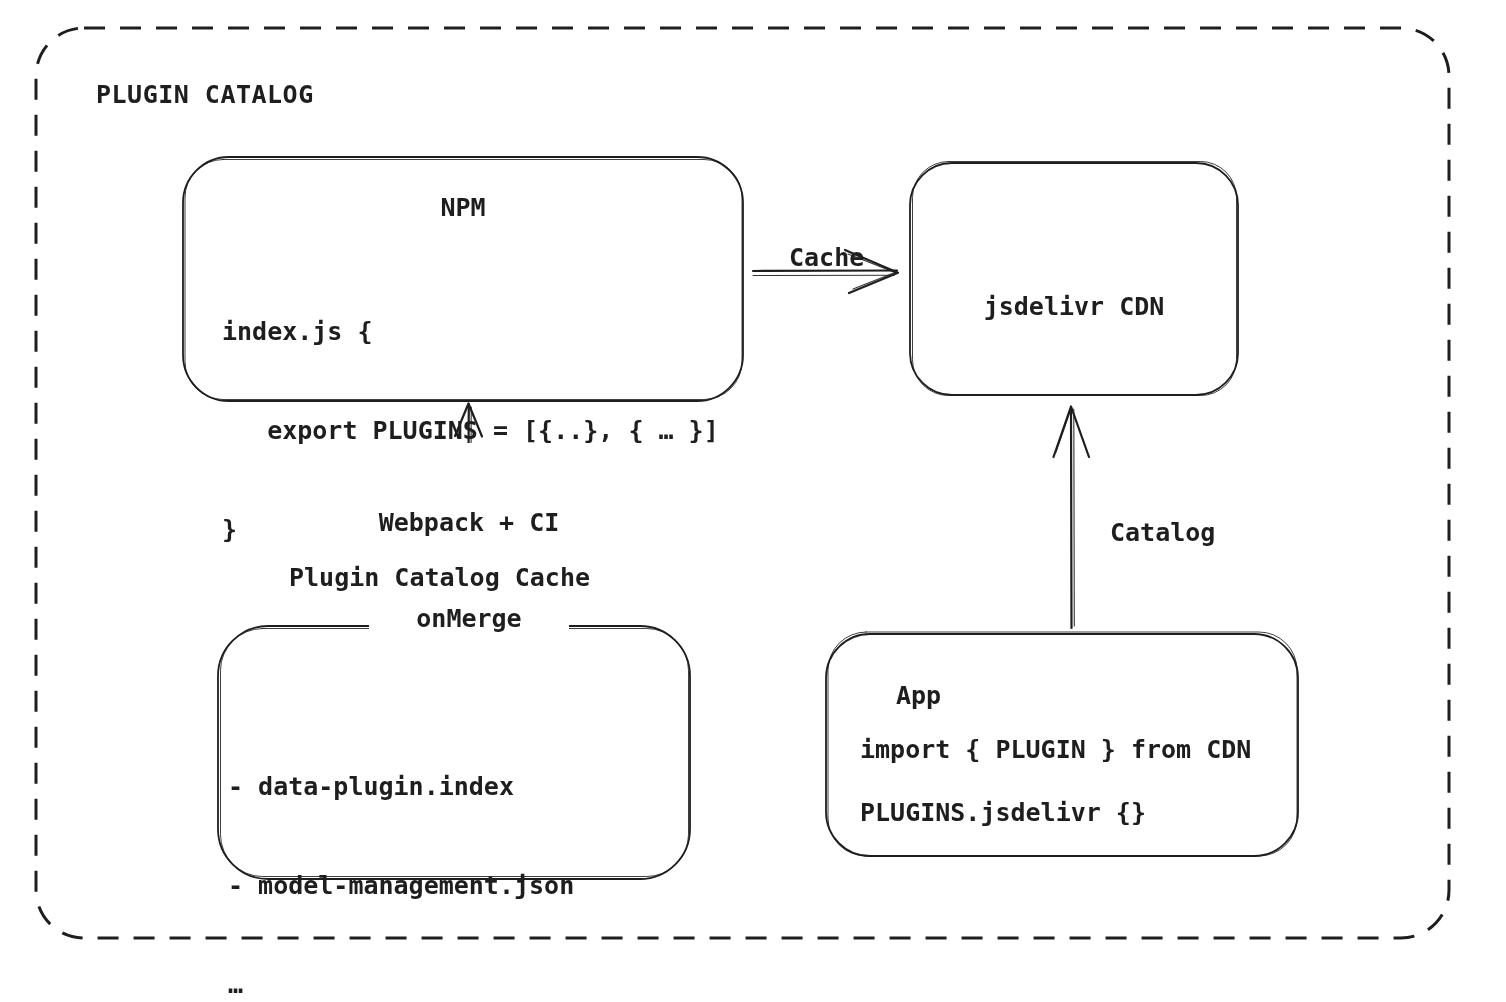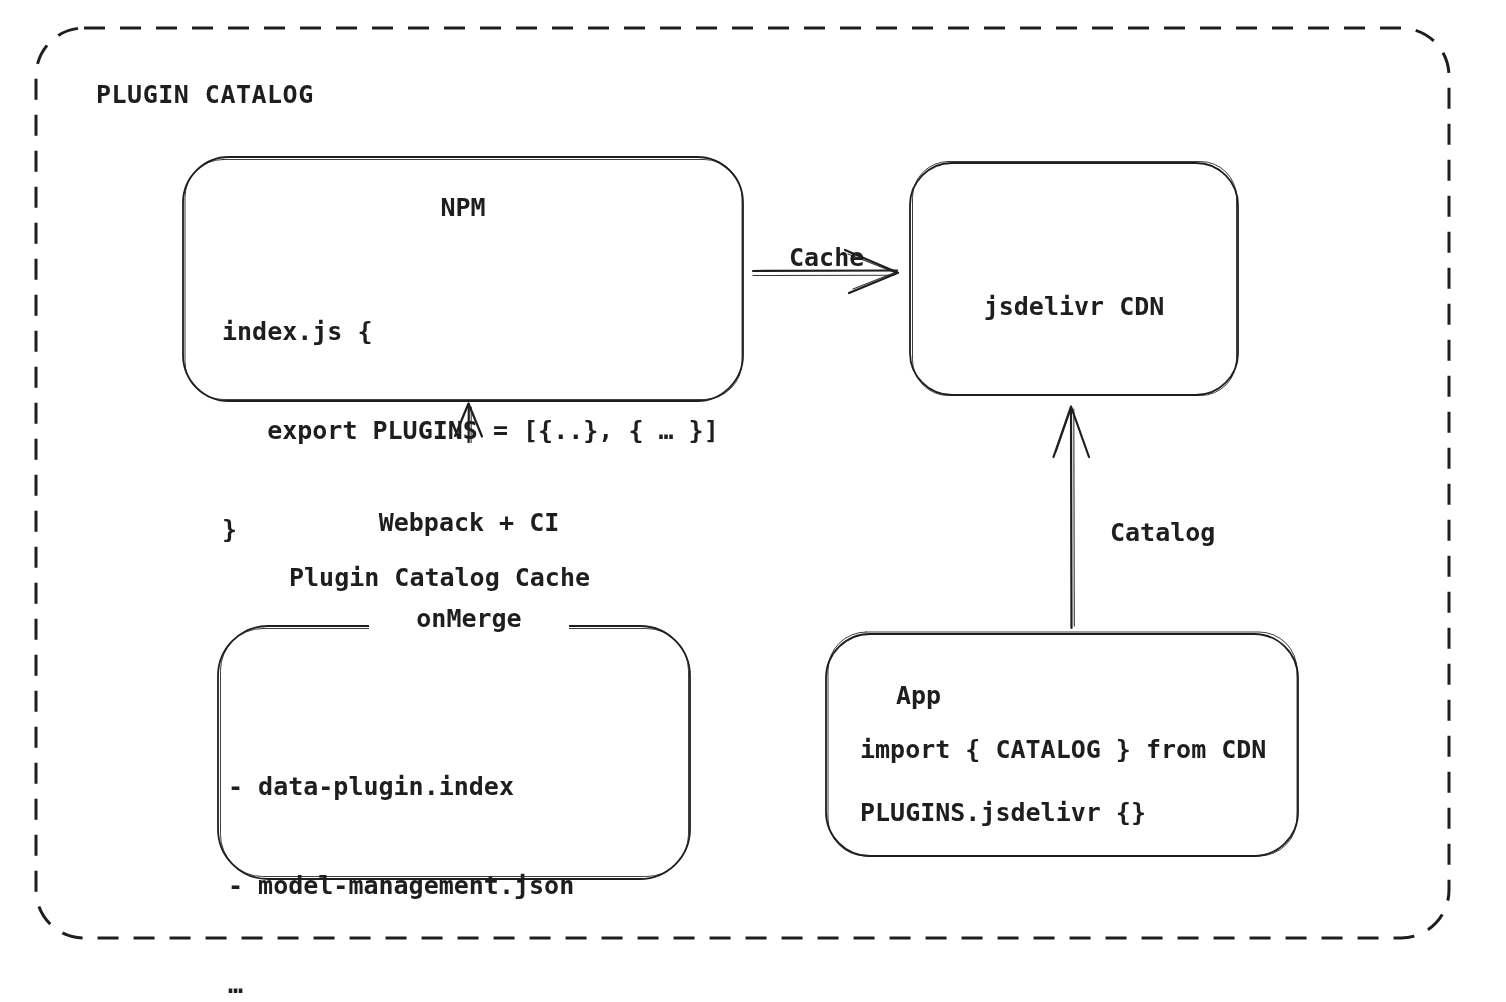--- a/index.html
+++ b/index.html
@@ -98,18 +98,18 @@
   </div>
 
   <div class="t" style="left:289px; top:561px;">Plugin Catalog Cache</div>
   <div class="t" style="left:228px; top:704px;">
     <div>- data-plugin.index</div>
     <div>- model-management.json</div>
     <div>…</div>
   </div>
 
   <div class="t" style="left:862px; top:679px;margin-left:34px;">App</div>
-  <div class="t" style="left:860px; top:733px;">import { CATALOG } from CDN</div>
+  <div class="t" style="left:860px; top:733px;">import { PLUGIN } from CDN</div>
   <div class="t" style="left:860px; top:796px;">PLUGINS.jsdelivr {}</div>
 
   <div class="t" style="left:1110px; top:516px;">Catalog</div>
 
 </div>
 
 </body></html>

